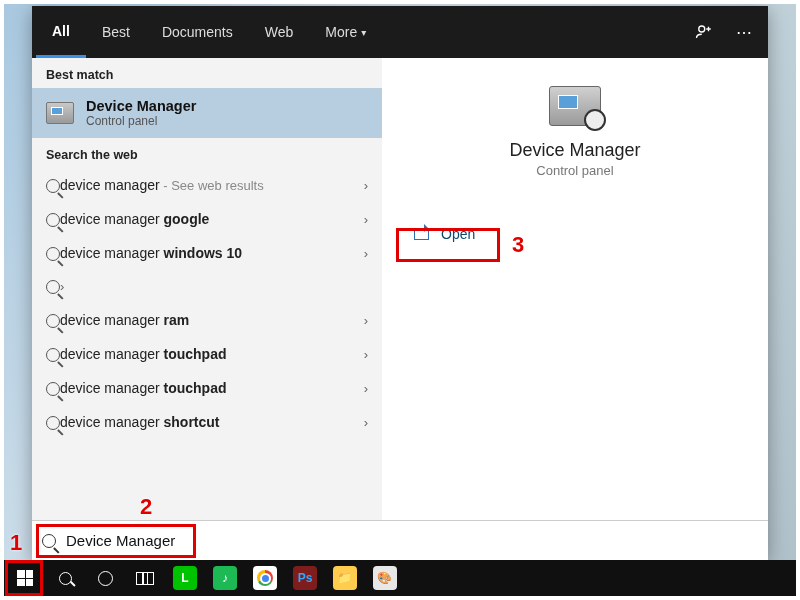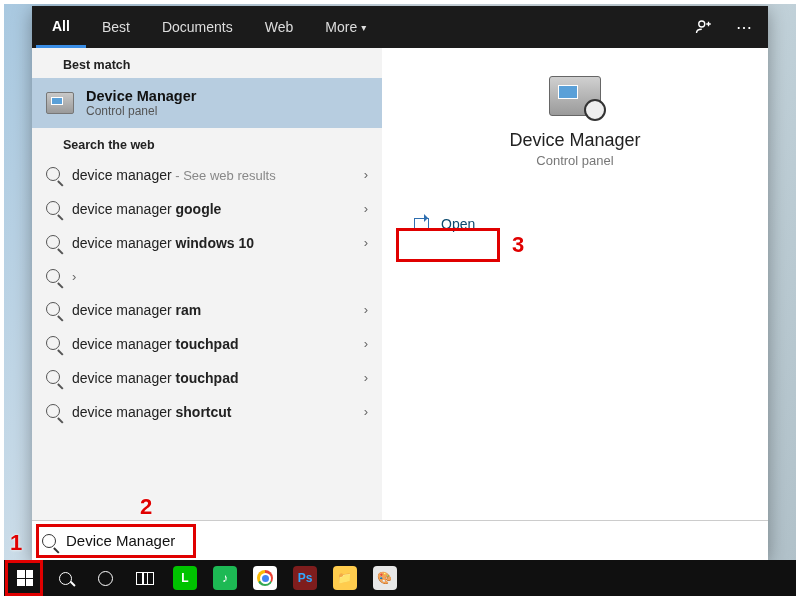--- a/index.html
+++ b/index.html
@@ -1,36 +1,36 @@
 <!DOCTYPE html>
 <html><head>
 <meta charset="utf-8">
 <style>
   * { box-sizing: border-box; margin: 0; padding: 0; font-family: "Segoe UI", Arial, sans-serif; }
   body { width: 800px; height: 600px; overflow: hidden; position: relative; background: linear-gradient(120deg,#a8c8e0 0%,#d8e4ec 40%,#c0d0d8 70%,#b0c0c8 100%); }
   .frame { position:absolute; inset:0; border:4px solid #fff; pointer-events:none; }
 
   .search-panel { position:absolute; top:6px; left:32px; width:736px; height:554px; background:#fff; box-shadow:0 4px 18px rgba(0,0,0,.35); display:flex; flex-direction:column; }
-  .tabs { background:#1b1b1b; color:#fff; height:42px; display:flex; align-items:stretch; padding:0 4px; }
+  .tabs { background:#1b1b1b; color:#fff; height:52px; display:flex; align-items:stretch; padding:0 4px; }
   .tab { padding:0 16px; display:flex; align-items:center; font-size:14px; color:#ddd; cursor:pointer; }
   .tab.active { color:#fff; border-bottom:3px solid #3a8ee6; font-weight:600; }
   .tab .chev { margin-left:4px; font-size:10px; }
   .tabs-spacer { flex:1; }
   .tabs-icon { width:40px; display:flex; align-items:center; justify-content:center; color:#fff; font-size:16px; cursor:pointer; }
 
   .body { flex:1; display:flex; min-height:0; }
   .left { width:350px; background:#f3f3f3; display:flex; flex-direction:column; overflow:hidden; }
-  .section-label { font-size:12.5px; font-weight:600; color:#222; padding:10px 31px 6px; }
+  .section-label { font-size:12.5px; font-weight:600; color:#222; padding:10px 14px 6px; }
   .best-match { background:#b7cde0; display:flex; align-items:center; padding:10px 14px; gap:12px; }
   .bm-icon { width:28px; height:22px; background:linear-gradient(#c8c8c8,#9a9a9a); border:1px solid #777; border-radius:2px; position:relative; }
   .bm-icon::after{content:"";position:absolute;left:4px;top:4px;width:10px;height:6px;background:#5aa0d8;border:1px solid #fff;}
   .bm-title { font-size:14.5px; font-weight:600; color:#111; }
   .bm-sub { font-size:12px; color:#555; }
   .web-list { display:flex; flex-direction:column; }
-  .web-item { display:flex; align-items:flex-start; padding:9px 14px; gap:12px; color:#222; cursor:pointer; }
+  .web-item { display:flex; align-items:flex-end; padding:9px 14px; color:#222; cursor:pointer; }
   .mag { width:14px; height:14px; border:1.6px solid #555; border-radius:50%; position:relative; flex-shrink:0; }
   .mag::after { content:""; position:absolute; width:7px; height:1.6px; background:#555; right:-6px; bottom:-2px; transform:rotate(45deg); transform-origin:left center; }
   .web-text { font-size:14px; flex:1; }
   .web-text .bold { font-weight:700; }
   .web-hint { font-size:13px; color:#888; }
   .chevron { color:#666; font-size:13px; }
 
   .right { flex:1; background:#fff; display:flex; flex-direction:column; align-items:center; padding-top:28px; }
   .preview-icon { width:52px; height:40px; background:linear-gradient(#d0d0d0,#9a9a9a); border:1px solid #666; border-radius:3px; position:relative; margin-bottom:14px; }
   .preview-icon::before{content:"";position:absolute;left:8px;top:8px;width:18px;height:12px;background:#5aa0d8;border:1px solid #fff;}

